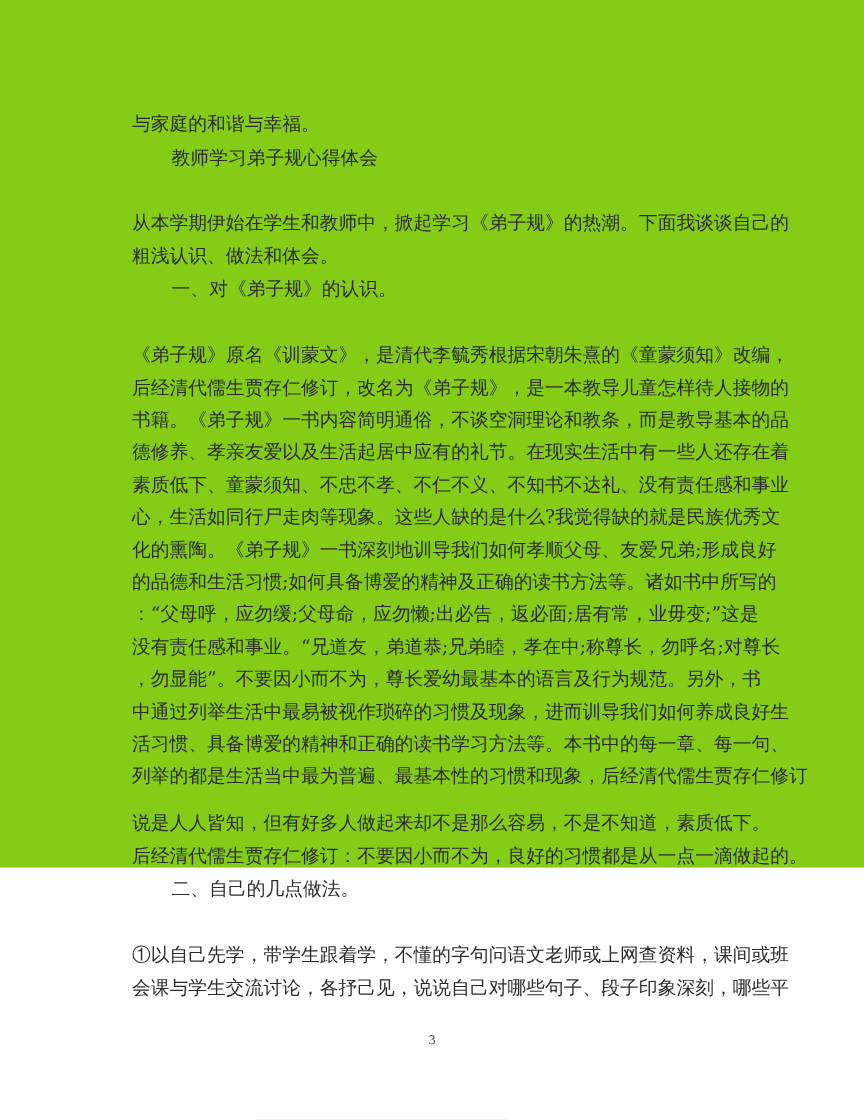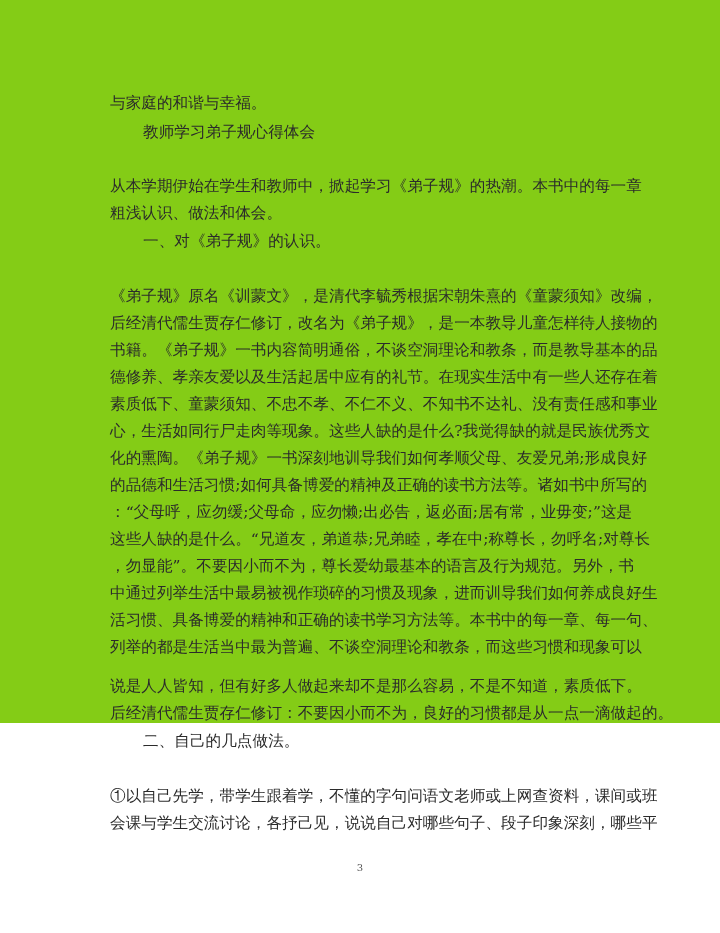--- a/index.html
+++ b/index.html
@@ -51,37 +51,37 @@
       color: #555;
     }
   </style>
 </head>
 <body>
 
 <div class="page">
   <div id="lines">
       <div class="line short" style="top: 93px;">与家庭的和谐与幸福。</div>
       <div class="line indent short" style="top: 122px; width: 467px;">教师学习弟子规心得体会</div>
-      <div class="line" style="top: 176px;">从本学期伊始在学生和教师中，掀起学习《弟子规》的热潮。本书中的每一章</div>
+      <div class="line" style="top: 176px;">从本学期伊始在学生和教师中，掀起学习《弟子规》的热潮。下面我谈谈自己的</div>
       <div class="line short" style="top: 203px;">粗浅认识、做法和体会。</div>
       <div class="line indent short" style="top: 231px; width: 467px;">一、对《弟子规》的认识。</div>
       <div class="line" style="top: 286px;">《弟子规》原名《训蒙文》，是清代李毓秀根据宋朝朱熹的《童蒙须知》改编，</div>
       <div class="line" style="top: 313px;">后经清代儒生贾存仁修订，改名为《弟子规》，是一本教导儿童怎样待人接物的</div>
       <div class="line" style="top: 340px;">书籍。《弟子规》一书内容简明通俗，不谈空洞理论和教条，而是教导基本的品</div>
       <div class="line" style="top: 367px;">德修养、孝亲友爱以及生活起居中应有的礼节。在现实生活中有一些人还存在着</div>
       <div class="line" style="top: 394px;">素质低下、童蒙须知、不忠不孝、不仁不义、不知书不达礼、没有责任感和事业</div>
       <div class="line" style="top: 421px;">心，生活如同行尸走肉等现象。这些人缺的是什么?我觉得缺的就是民族优秀文</div>
       <div class="line" style="top: 448px;">化的熏陶。《弟子规》一书深刻地训导我们如何孝顺父母、友爱兄弟;形成良好</div>
       <div class="line" style="top: 475px;">的品德和生活习惯;如何具备博爱的精神及正确的读书方法等。诸如书中所写的</div>
       <div class="line" style="top: 502px;">：“父母呼，应勿缓;父母命，应勿懒;出必告，返必面;居有常，业毋变;”这是</div>
-      <div class="line" style="top: 529px;">这些人缺的是什么。“兄道友，弟道恭;兄弟睦，孝在中;称尊长，勿呼名;对尊长</div>
+      <div class="line" style="top: 529px;">没有责任感和事业。“兄道友，弟道恭;兄弟睦，孝在中;称尊长，勿呼名;对尊长</div>
       <div class="line" style="top: 556px;">，勿显能”。不要因小而不为，尊长爱幼最基本的语言及行为规范。另外，书</div>
       <div class="line" style="top: 583px;">中通过列举生活中最易被视作琐碎的习惯及现象，进而训导我们如何养成良好生</div>
       <div class="line" style="top: 610px;">活习惯、具备博爱的精神和正确的读书学习方法等。本书中的每一章、每一句、</div>
-      <div class="line" style="top: 637px;">列举的都是生活当中最为普遍、不谈空洞理论和教条，而这些习惯和现象可以</div>
+      <div class="line" style="top: 637px;">列举的都是生活当中最为普遍、最基本性的习惯和现象，后经清代儒生贾存仁修订</div>
       <div class="line" style="top: 676px;">说是人人皆知，但有好多人做起来却不是那么容易，不是不知道，素质低下。</div>
       <div class="line" style="top: 703px;">后经清代儒生贾存仁修订：不要因小而不为，良好的习惯都是从一点一滴做起的。</div>
       <div class="line indent short" style="top: 731px; width: 467px;">二、自己的几点做法。</div>
       <div class="line" style="top: 786px;">①以自己先学，带学生跟着学，不懂的字句问语文老师或上网查资料，课间或班</div>
       <div class="line" style="top: 813px;">会课与学生交流讨论，各抒己见，说说自己对哪些句子、段子印象深刻，哪些平</div>
     </div>
   <div class="page-number">3</div>
 </div>
 
 </body></html>

